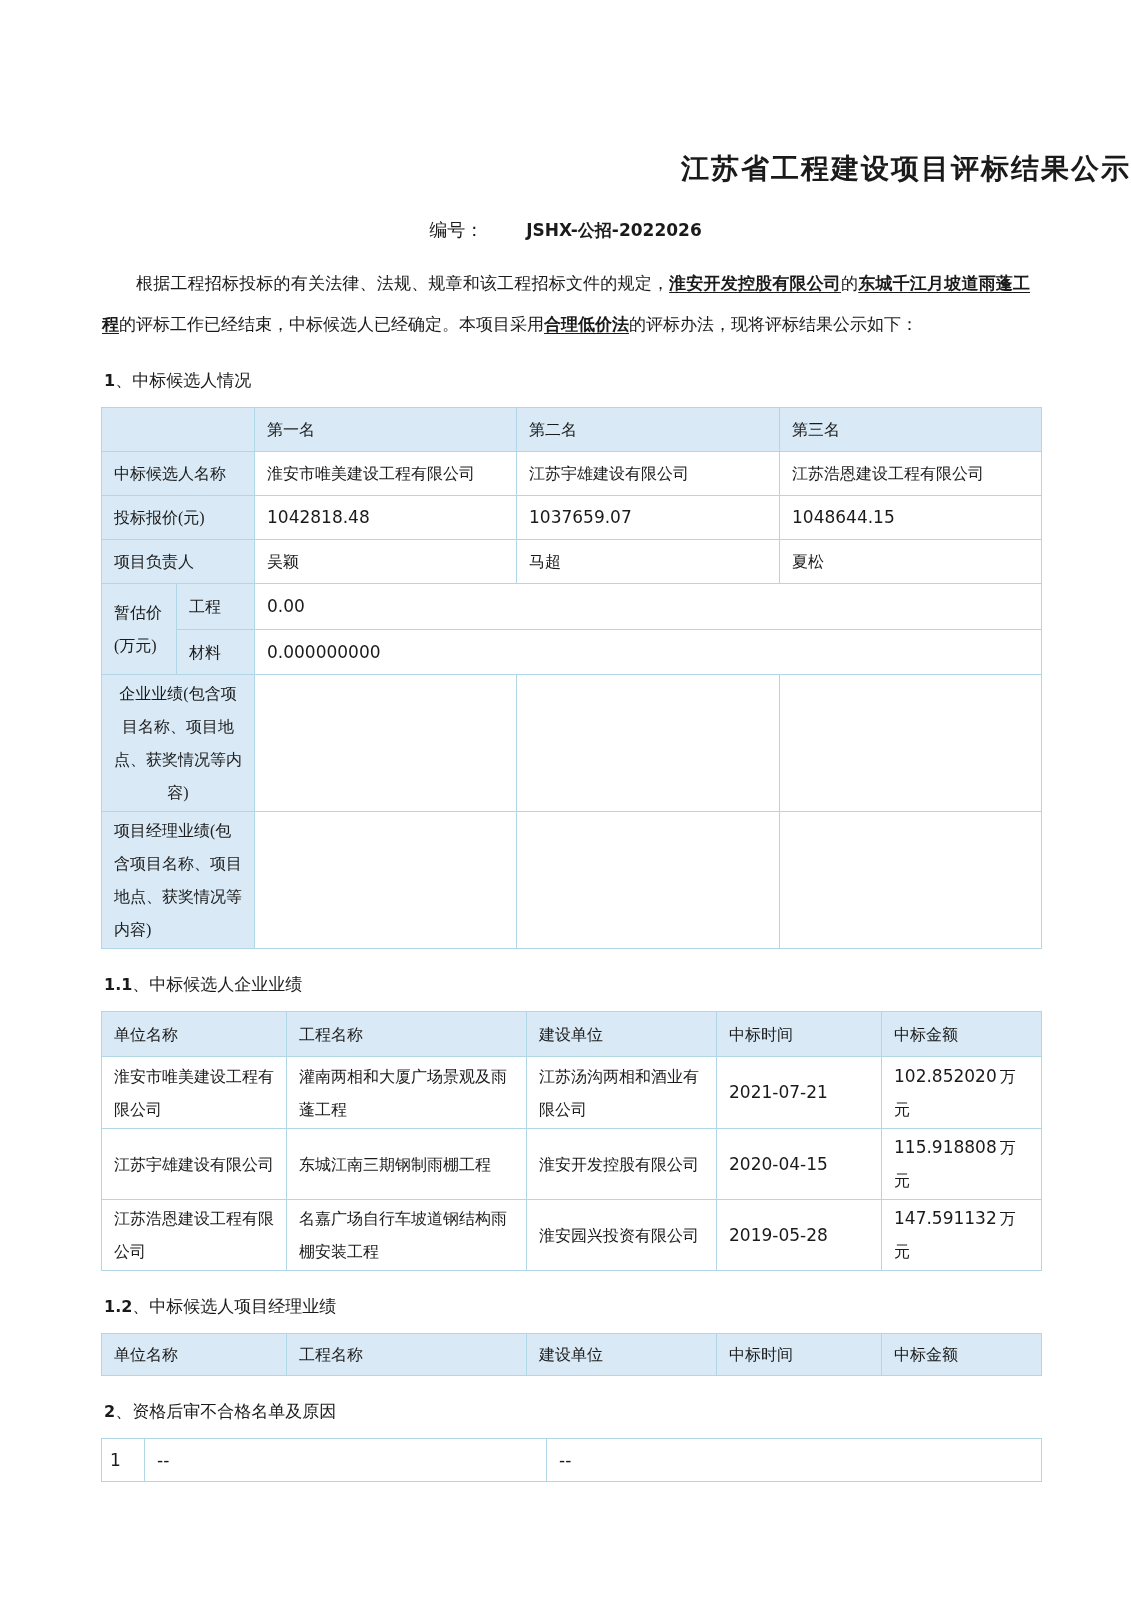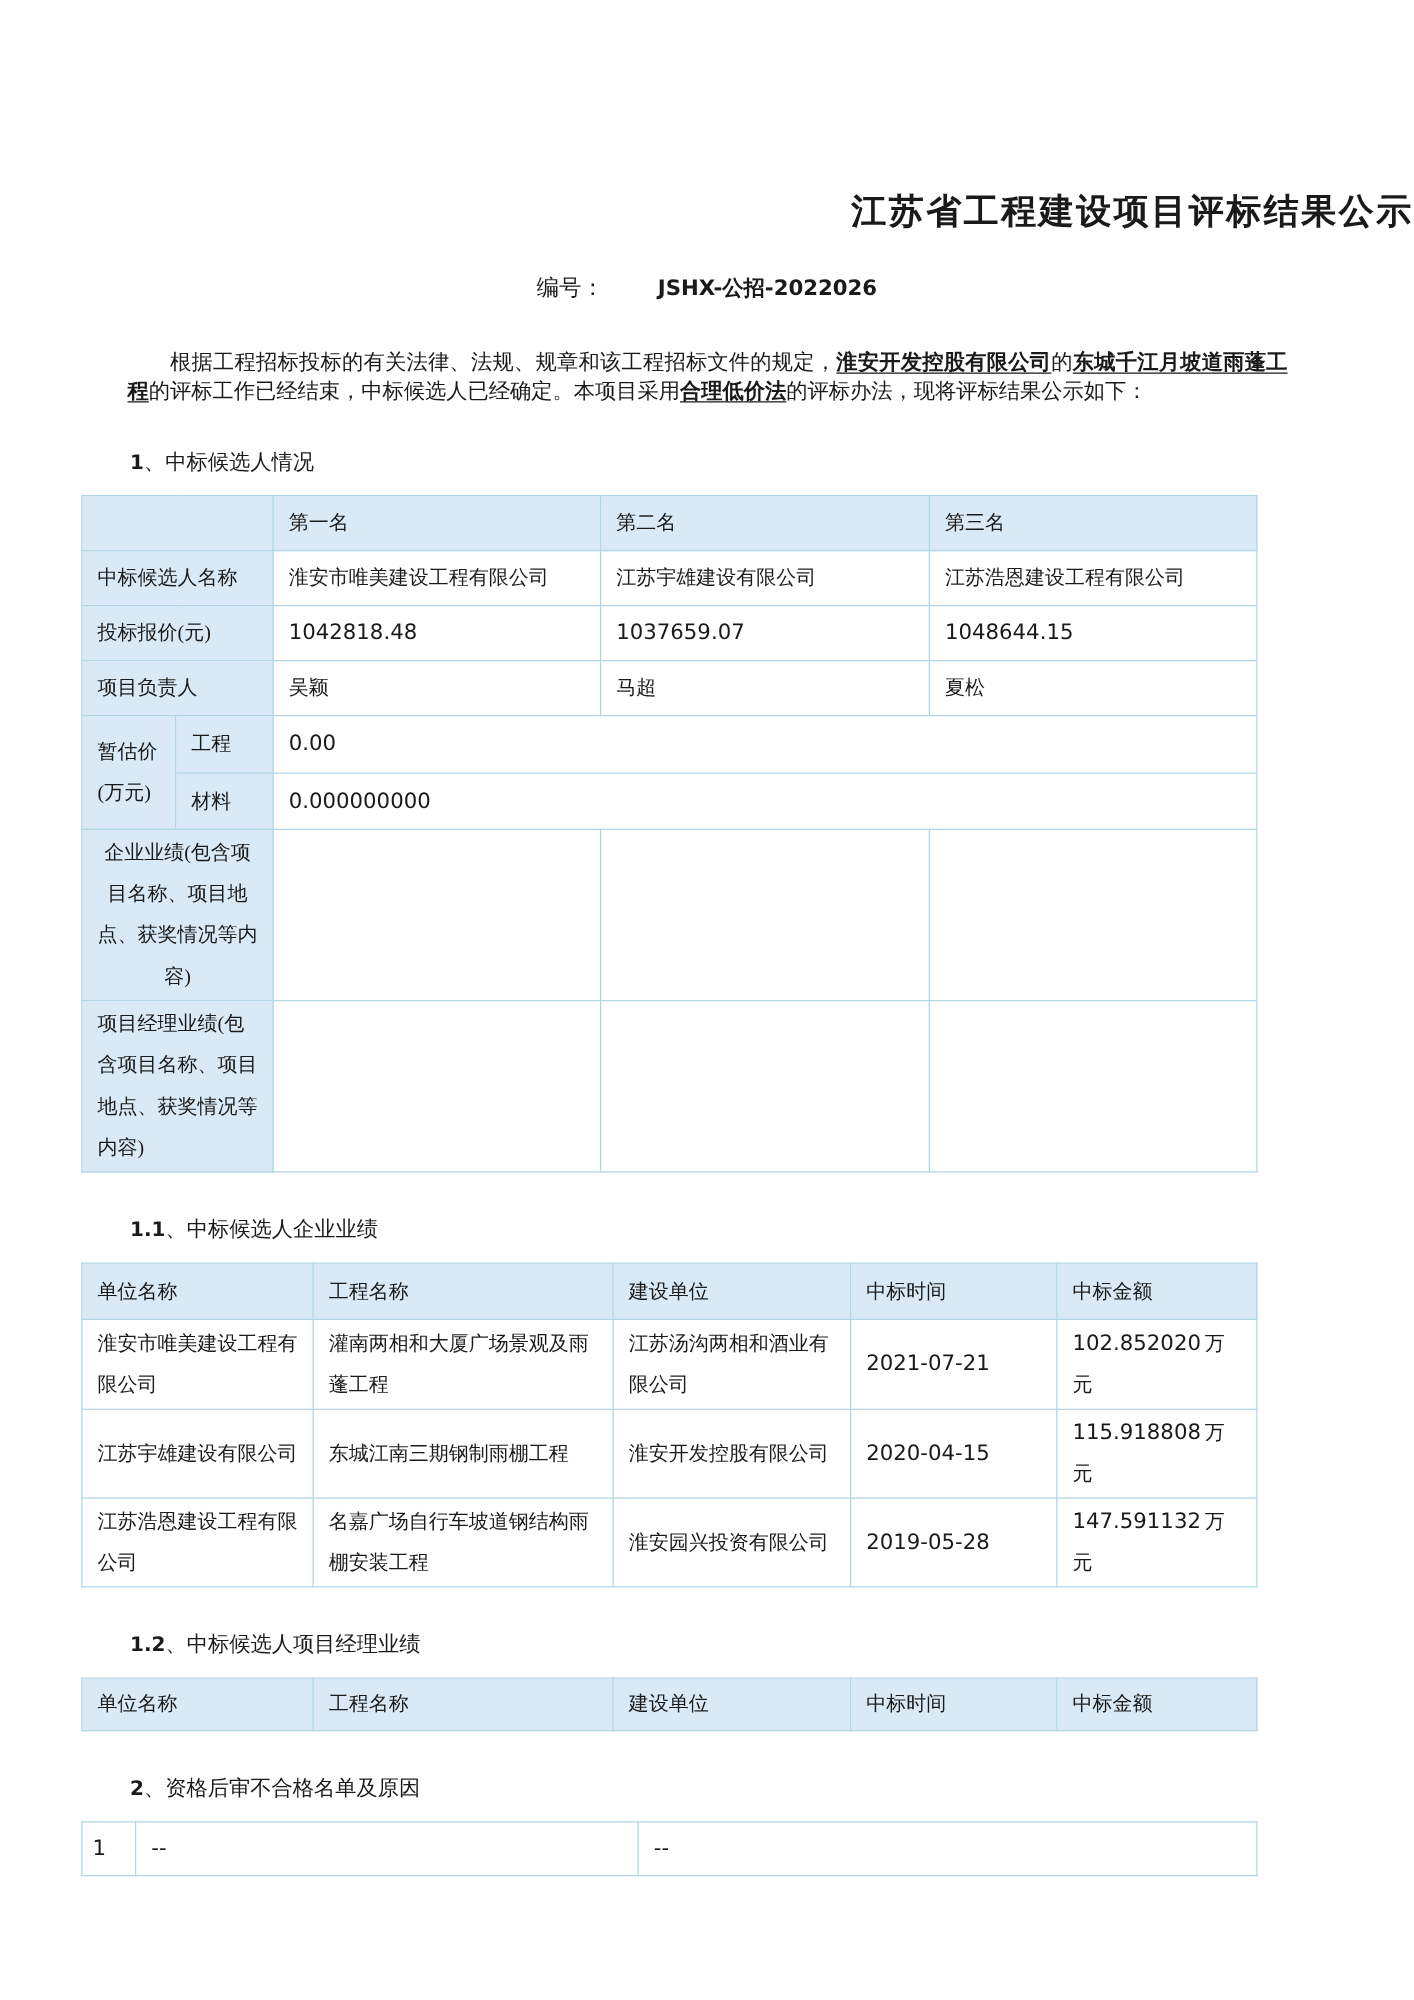--- a/index.html
+++ b/index.html
@@ -19,35 +19,35 @@
     margin:0;
   }
   .doc-no{
     text-align:center;font-size:18px;margin-top:30px;
   }
   .ascii{
     font-family:"DejaVu Sans","Liberation Sans",sans-serif;
     font-weight:600;font-size:17px;margin-left:43px;
   }
   .para{
-    margin:36px 101px 0 102px;font-size:17px;line-height:23px;
+    margin:21px 101px 0 102px;font-size:17px;line-height:41px;
     text-align:justify;text-indent:34px;
   }
   .para .u{
     font-weight:bold;text-decoration:underline;text-underline-offset:3px;
   }
   .sec{
-    margin:34px 0 15px 104px;font-size:17px;
+    margin:24px 0 15px 104px;font-size:17px;
   }
   .sec .num{
     font-family:"DejaVu Sans","Liberation Sans",sans-serif;
     font-weight:bold;font-size:16px;
   }
   table{
-    border-collapse:collapse;margin-left:65px;table-layout:fixed;
+    border-collapse:collapse;margin-left:101px;table-layout:fixed;
     width:940px;
   }
   td{
     border:1px solid var(--border);
     padding:2px 12px;font-size:16px;vertical-align:middle;
     word-break:break-all;line-height:33px;
   }
   td.lb{background:var(--cell-bg);}
   td.num{
     font-family:"DejaVu Sans","Liberation Sans",sans-serif;

